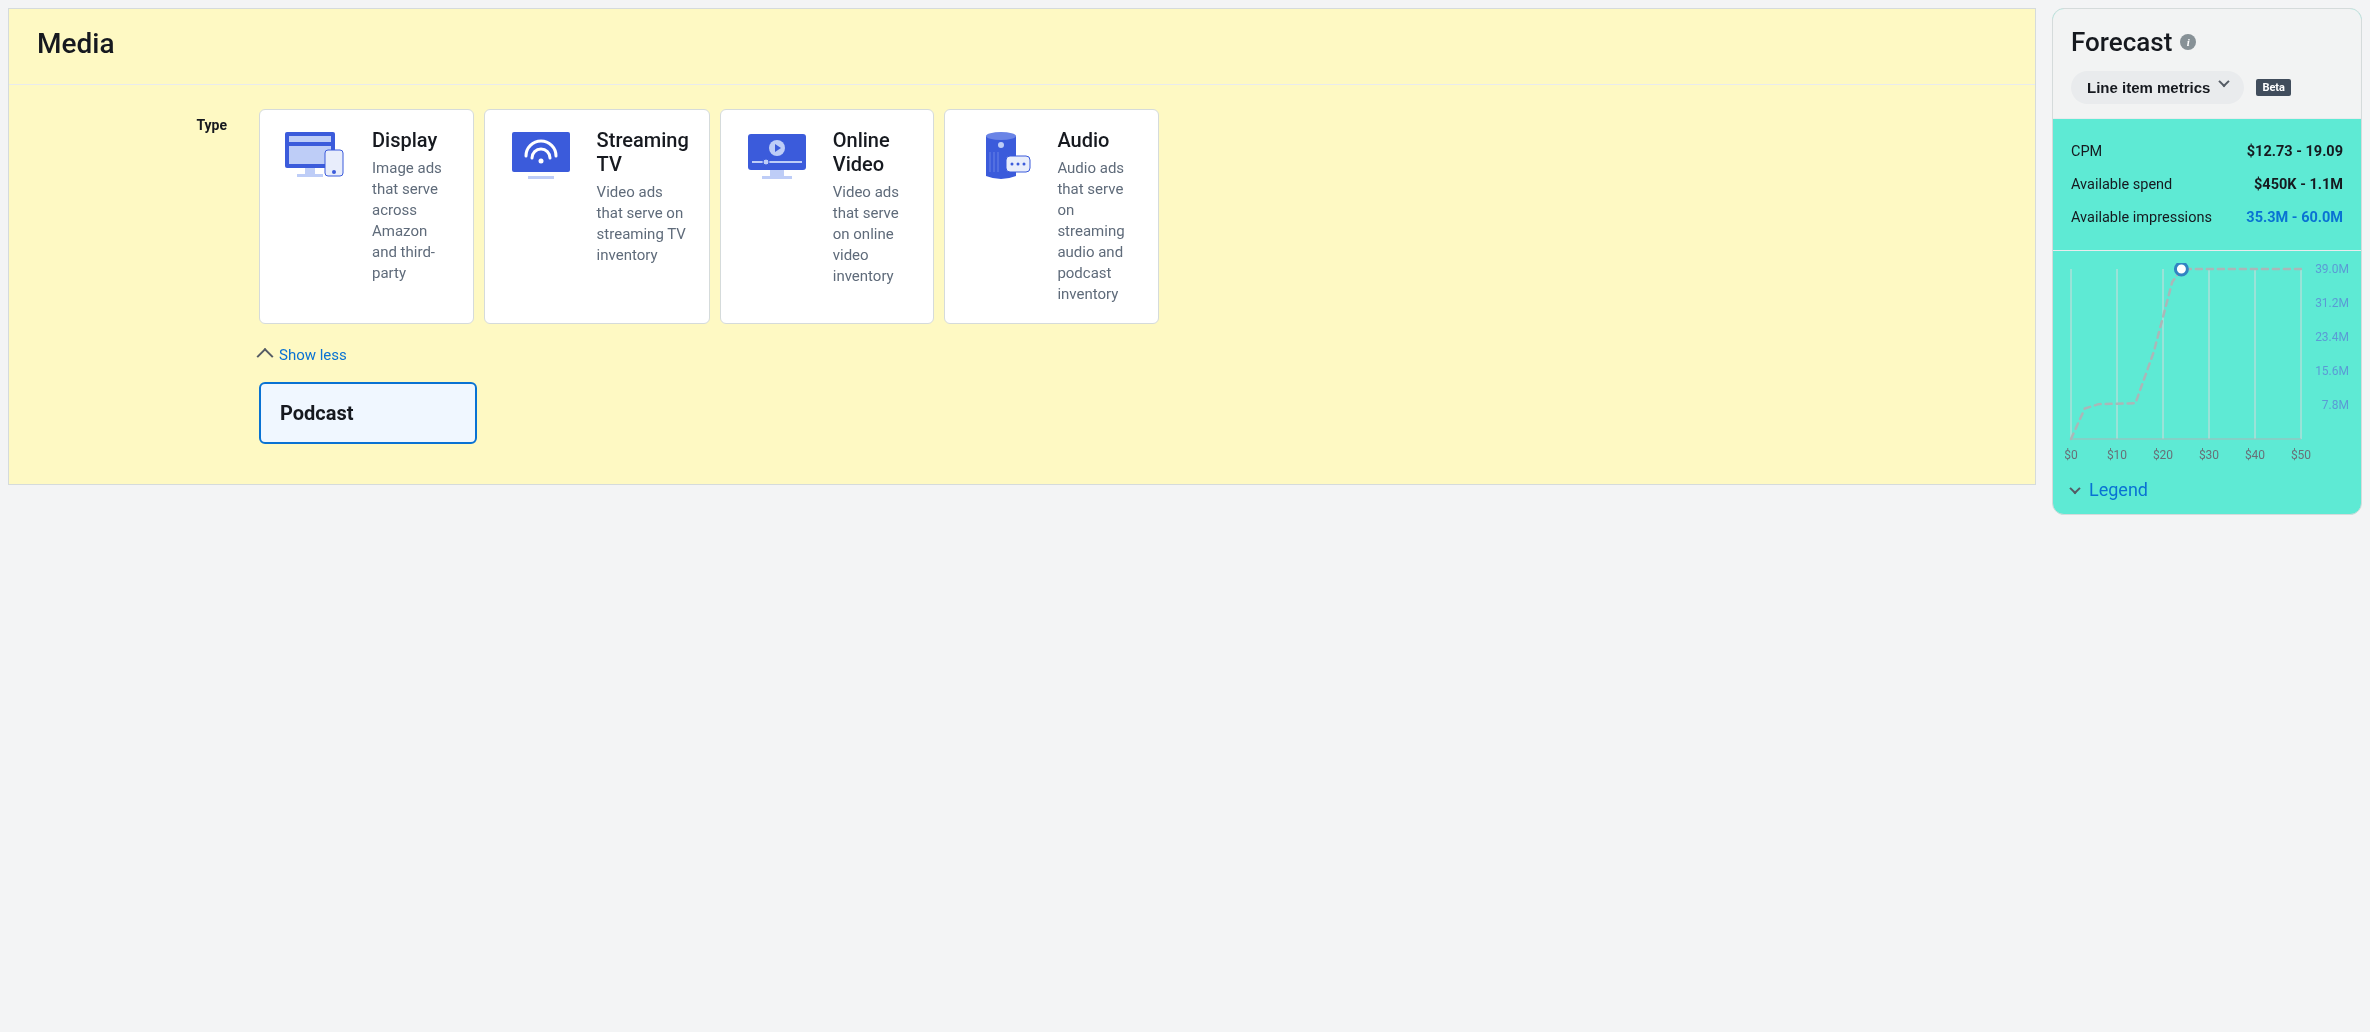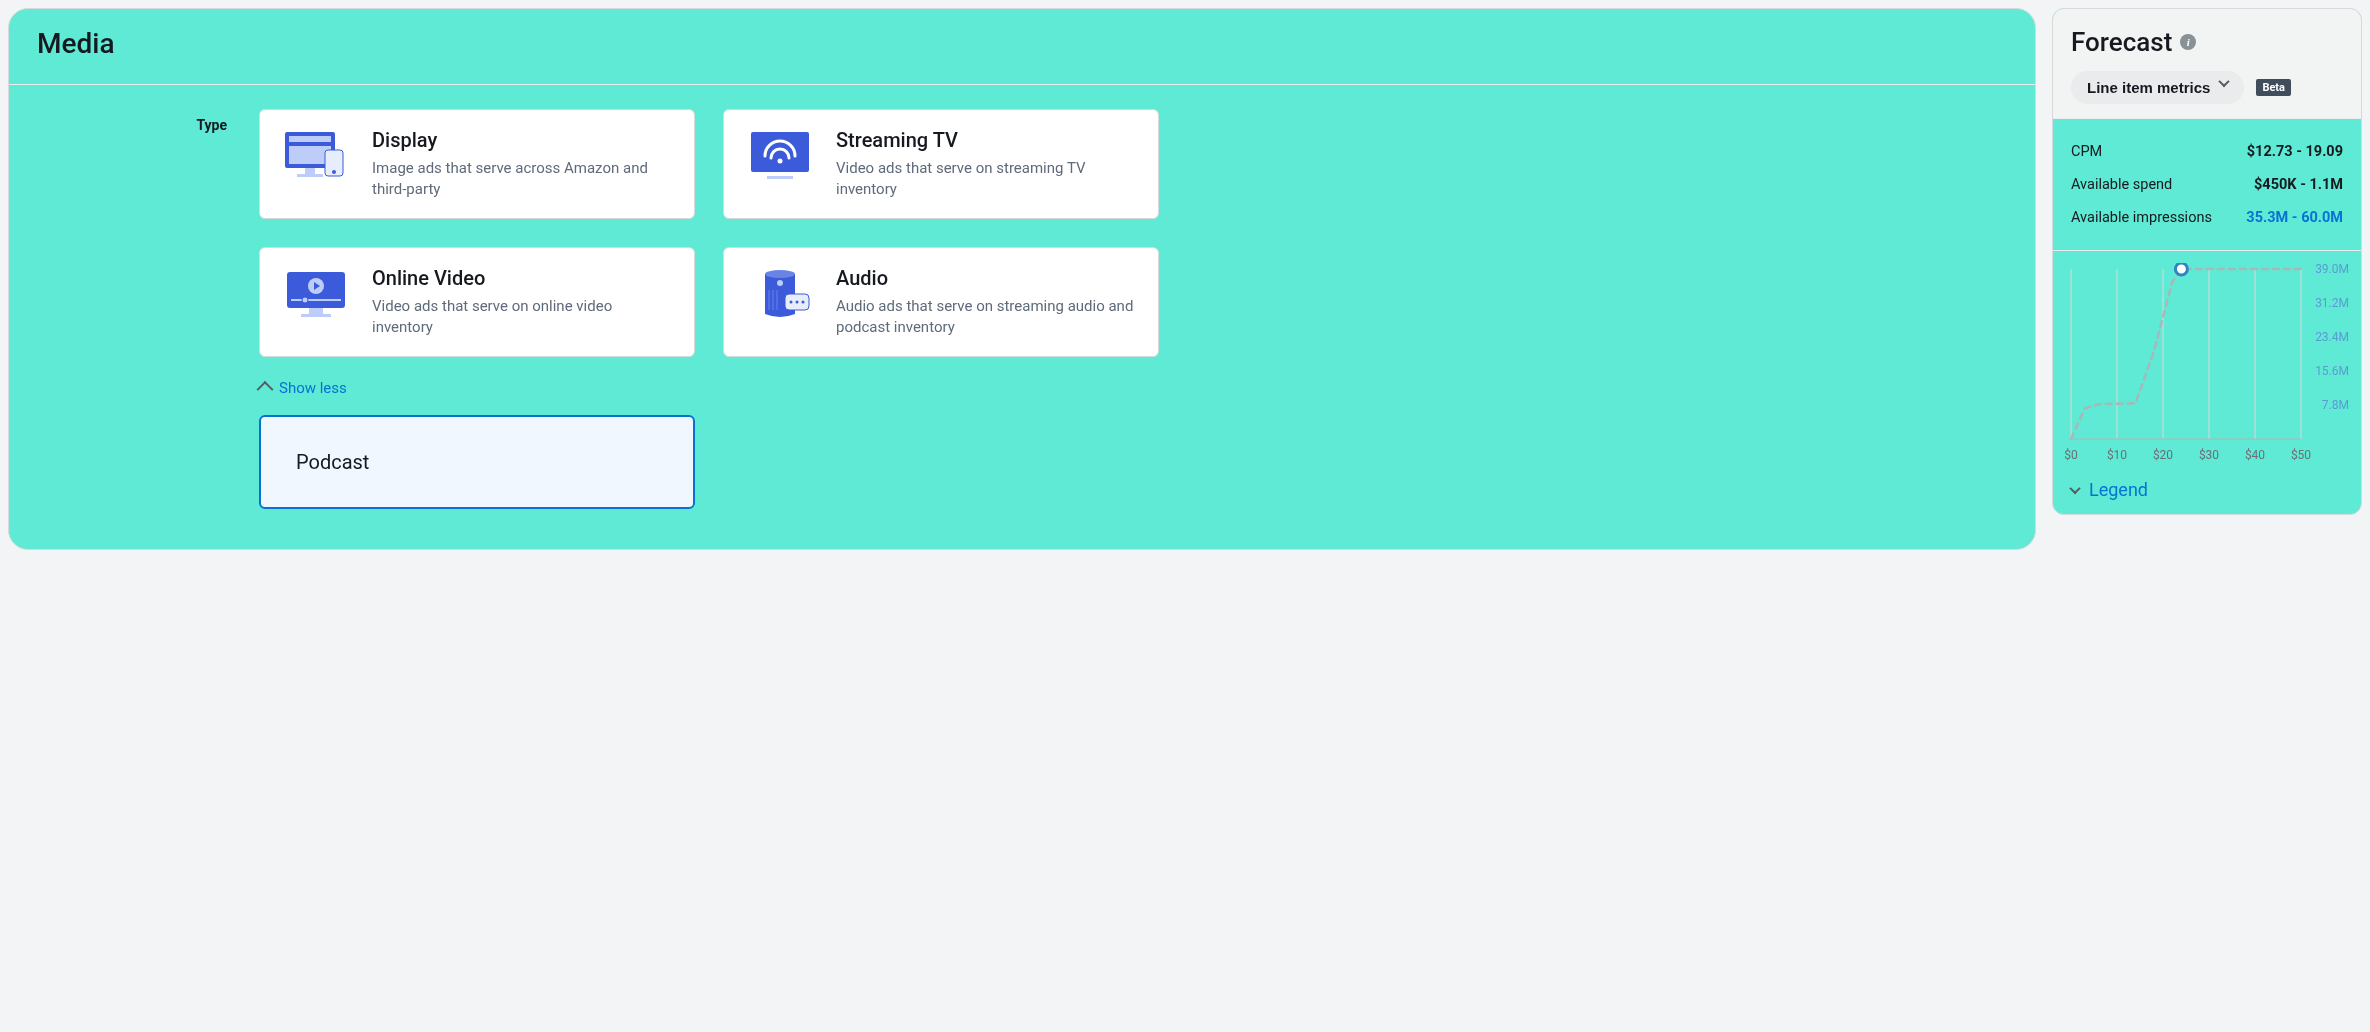--- a/index.html
+++ b/index.html
@@ -10,23 +10,23 @@
     font-size: 14px;
     padding: 8px;
   }
   .layout {
     display: flex;
     gap: 16px;
     align-items: flex-start;
   }
   .main-panel {
     flex: 1;
-    background: #5eead4;
+    background: #fef9c3;
     border: 1px solid #d5dbdb;
-    border-radius: 20px;
+    border-radius: 0;
     overflow: hidden;
   }
   .panel-header {
     padding: 18px 28px 24px 28px;
     border-bottom: 1px solid #e9ebed;
   }
   .panel-header h1 {
     font-size: 28px;
     font-weight: 500;
   }
@@ -43,22 +43,22 @@
     text-align: right;
     flex-shrink: 0;
     margin-left: 40px;
   }
   .cards-col {
     flex: 1;
     max-width: 900px;
   }
   .cards-grid {
     display: grid;
-    grid-template-columns: 1fr 1fr;
-    gap: 28px;
+    grid-template-columns: 1fr 1fr 1fr 1fr;
+    gap: 10px;
   }
   .media-card {
     border: 1px solid #d5dbdb;
     border-radius: 6px;
     padding: 18px 20px;
     display: flex;
     gap: 20px;
     align-items: flex-start;
     cursor: pointer;
     background: #fff;
@@ -83,23 +83,23 @@
   }
   .media-card .card-text p {
     font-size: 15px;
     color: #5f6b7a;
     line-height: 1.4;
   }
   .selected-only {
     justify-content: flex-start;
   }
   .selected-only h3 {
-    margin: 16px;
+    margin: 0;
     font-size: 20px;
-    font-weight: 400;
+    font-weight: 700;
     align-self: center;
   }
   .show-less {
     display: inline-flex;
     align-items: center;
     gap: 8px;
     color: #0972d3;
     font-size: 15px;
     margin: 22px 16px 18px 0;
     cursor: pointer;

